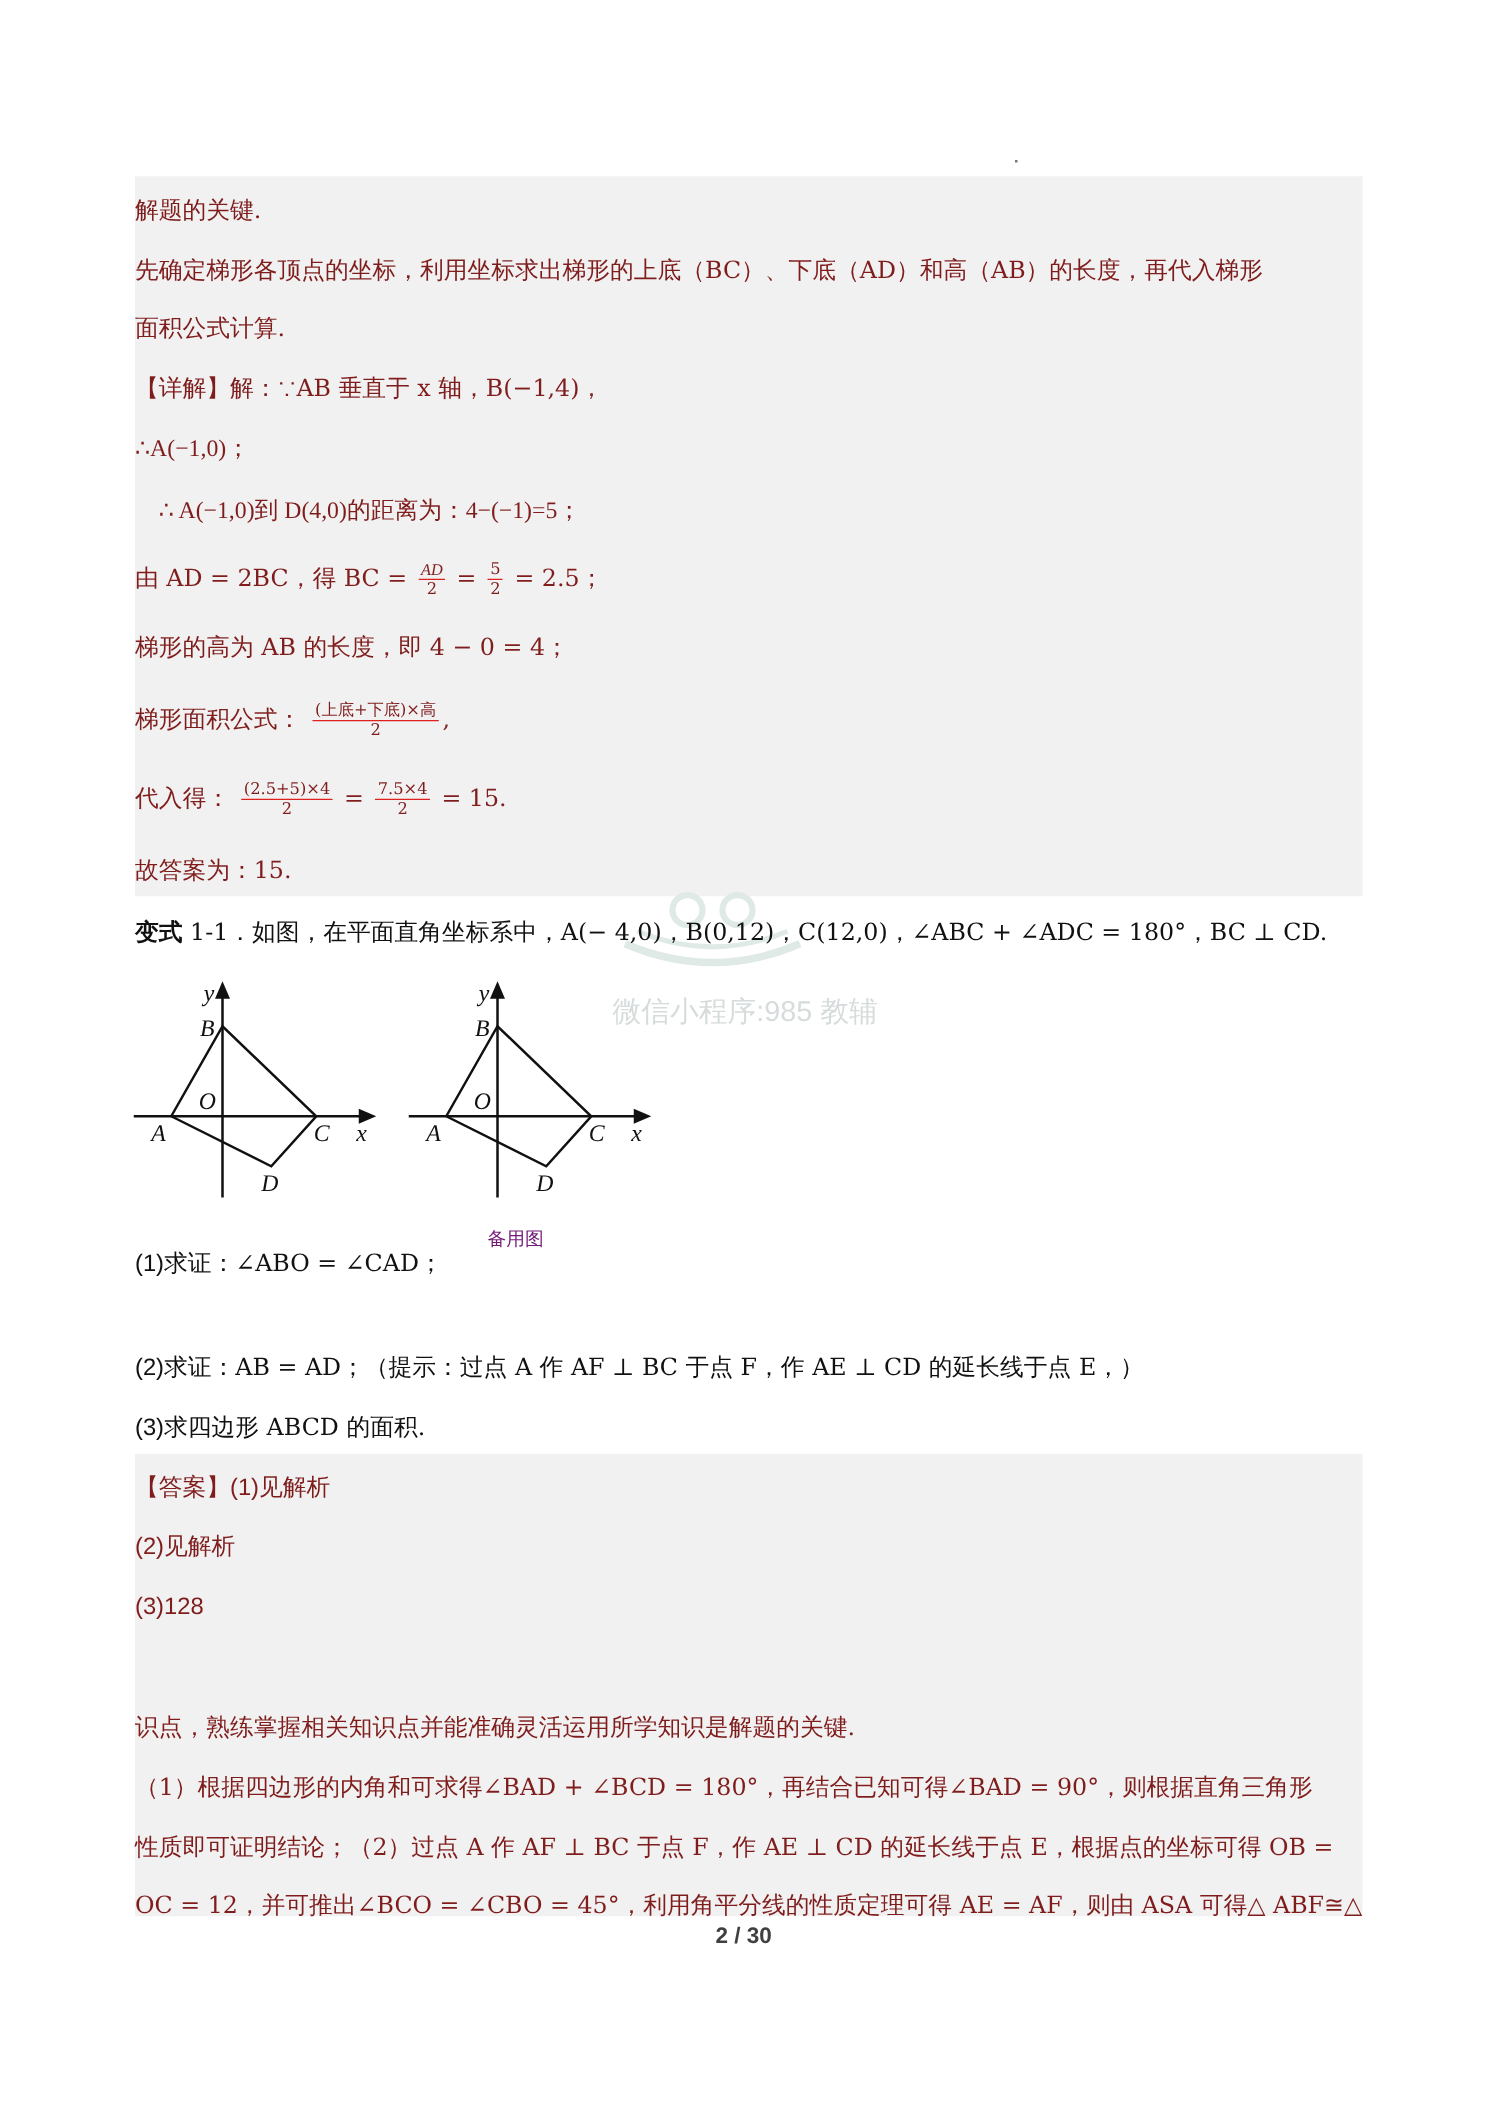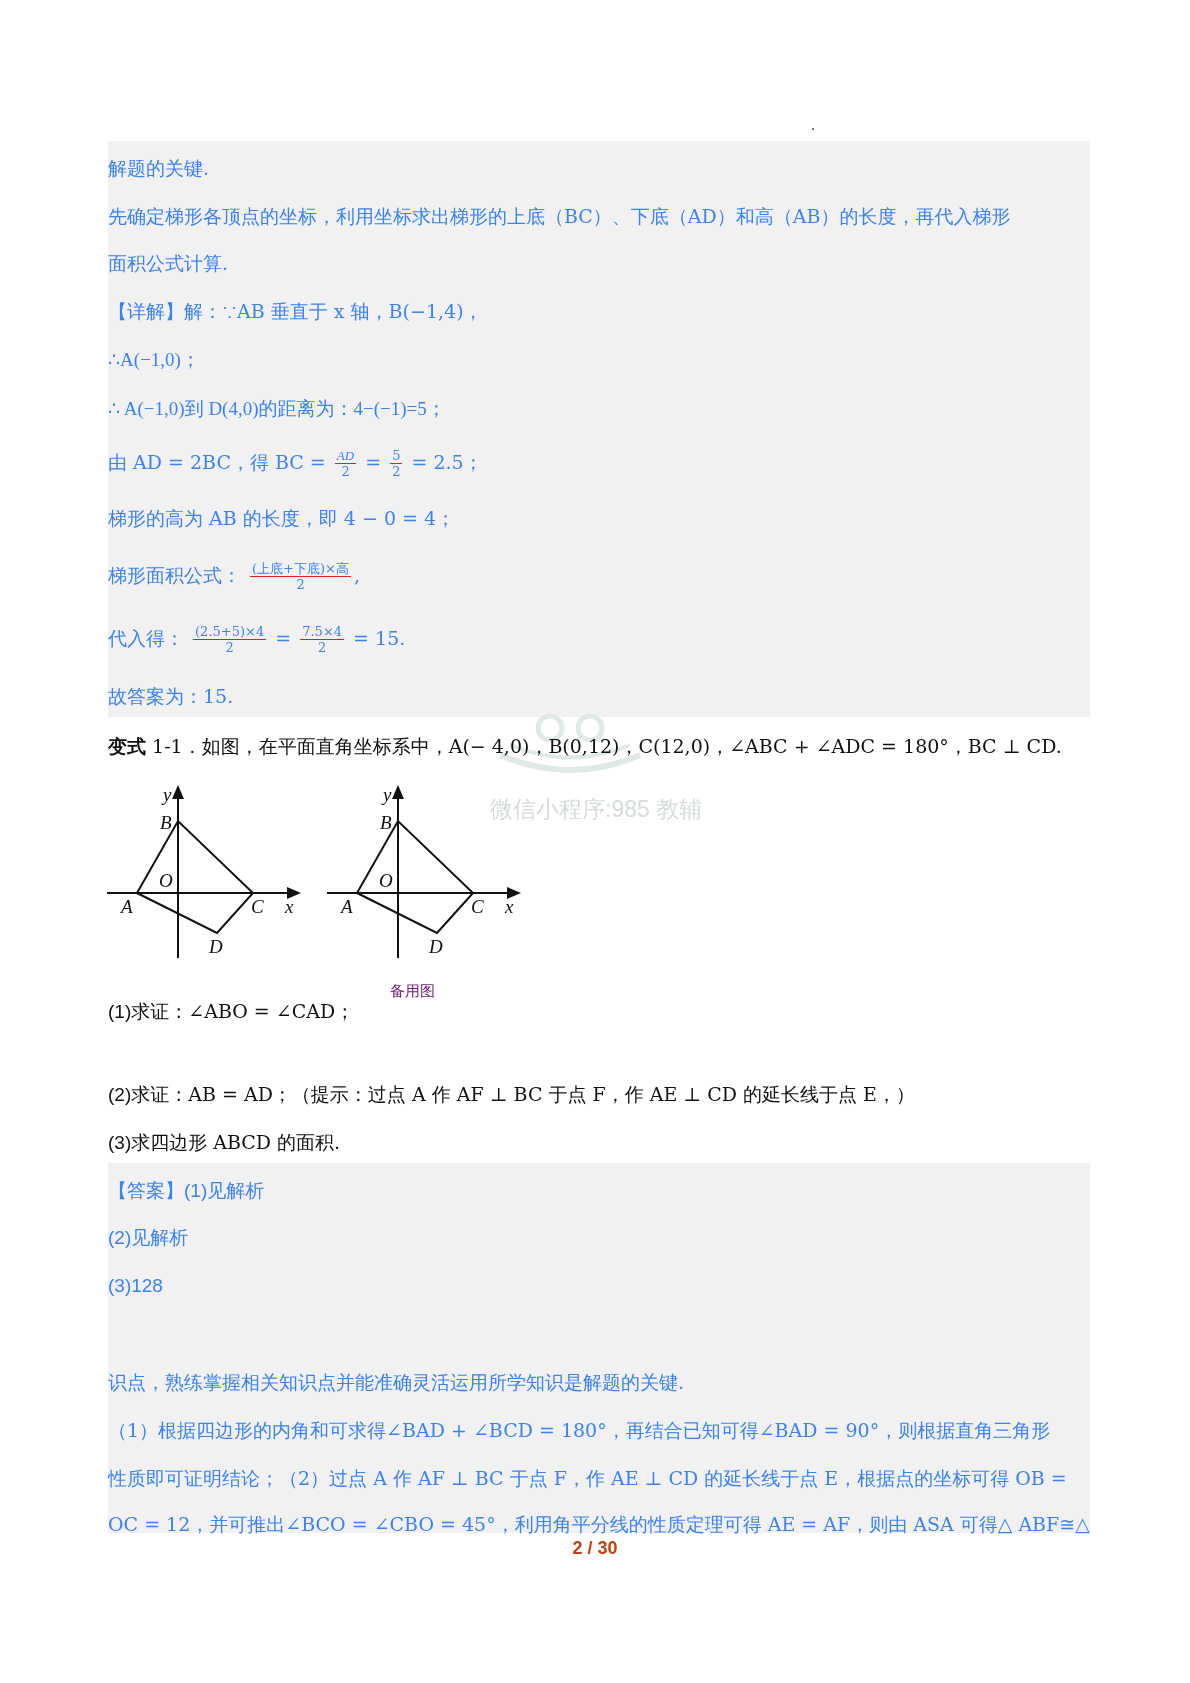--- a/index.html
+++ b/index.html
@@ -1,53 +1,53 @@
 <!DOCTYPE html>
 <html><head>
 <meta charset="utf-8">
 <style>
   html, body { margin: 0; padding: 0; background: #ffffff; }
   body { width: 1190px; height: 1683px; position: relative; overflow: hidden;
          font-family: "DejaVu Serif", "Liberation Serif", serif; }
   .page { position: absolute; left: 0; top: 0; width: 1190px; height: 1683px; }
   .shade { position: absolute; left: 108px; width: 982px; background: #f2f1f1; }
   .line { position: absolute; left: 108px; white-space: nowrap; font-size: 19px; line-height: 26px; }
-  .red { color: #3b82f6; }
+  .red { color: #7f1d1d; }
   .black { color: #111111; }
   .m { font-family: "Liberation Serif", "DejaVu Serif", serif; font-style: italic; }
   .n { font-family: "Liberation Serif", "DejaVu Serif", serif; }
   .sans { font-family: "Liberation Sans", "DejaVu Sans", sans-serif; }
   .bold { font-weight: bold; }
   .frac { display: inline-block; vertical-align: middle; text-align: center; font-size: 13px; line-height: 15px; margin: 0 3px; }
   .frac .num { display: block; border-bottom: 1.5px solid #e0201e; padding: 0 2px; }
   .frac .den { display: block; }
   .wm { position: absolute; color: #d6dcdc; font-family: "Liberation Sans", "DejaVu Sans", sans-serif; font-size: 23px; }
   .dot { position: absolute; left: 812px; top: 128px; width: 2px; height: 2px; background: #777; }
-  .pagenum { position: absolute; top: 1538px; left: 0; width: 1190px; text-align: center; font-family: "Liberation Sans", "DejaVu Sans", sans-serif; font-weight: bold; font-size: 18px; color: #c2410c; }
+  .pagenum { position: absolute; top: 1538px; left: 0; width: 1190px; text-align: center; font-family: "Liberation Sans", "DejaVu Sans", sans-serif; font-weight: bold; font-size: 18px; color: #404040; }
   svg text { font-family: "Liberation Serif", "DejaVu Serif", serif; font-style: italic; font-size: 19px; fill: #111; }
   .caption { position: absolute; left: 390px; top: 982px; font-size: 15px; color: #701a75; }
 </style>
 </head>
 <body>
 
 <div class="page">
 
   <div class="dot"></div>
 
   <div class="shade" style="top:141px; height:576px;"></div>
 
   <div class="line red" style="top:155px;">解题的关键.</div>
   <div class="line red" style="top:203px;">先确定梯形各顶点的坐标，利用坐标求出梯形的上底（BC）、下底（AD）和高（AB）的长度，再代入梯形</div>
   <div class="line red" style="top:250px;">面积公式计算.</div>
 
   <div class="line red" style="top:298px;">
     <span>【详解】</span><span>解：∵AB 垂直于 x 轴，B(−1,4)，</span>
   </div>
   <div class="line red n" style="top:347px;">∴A(−1,0)；</div>
-  <div class="line red n" style="top:396px;">∴ A(−1,0)到 D(4,0)的距离为：4−(−1)=5；</div>
+  <div class="line red n" style="top:396px;padding-left:19px;">∴ A(−1,0)到 D(4,0)的距离为：4−(−1)=5；</div>
 
   <div class="line red" style="top:448px;">
     <span>由 AD = 2BC，得 BC =</span>
     <span class="frac"><span class="num m">AD</span><span class="den">2</span></span>
     <span>=</span>
     <span class="frac"><span class="num">5</span><span class="den">2</span></span>
     <span>= 2.5；</span>
   </div>
 
   <div class="line red" style="top:505px;">梯形的高为 AB 的长度，即 4 − 0 = 4；</div>

